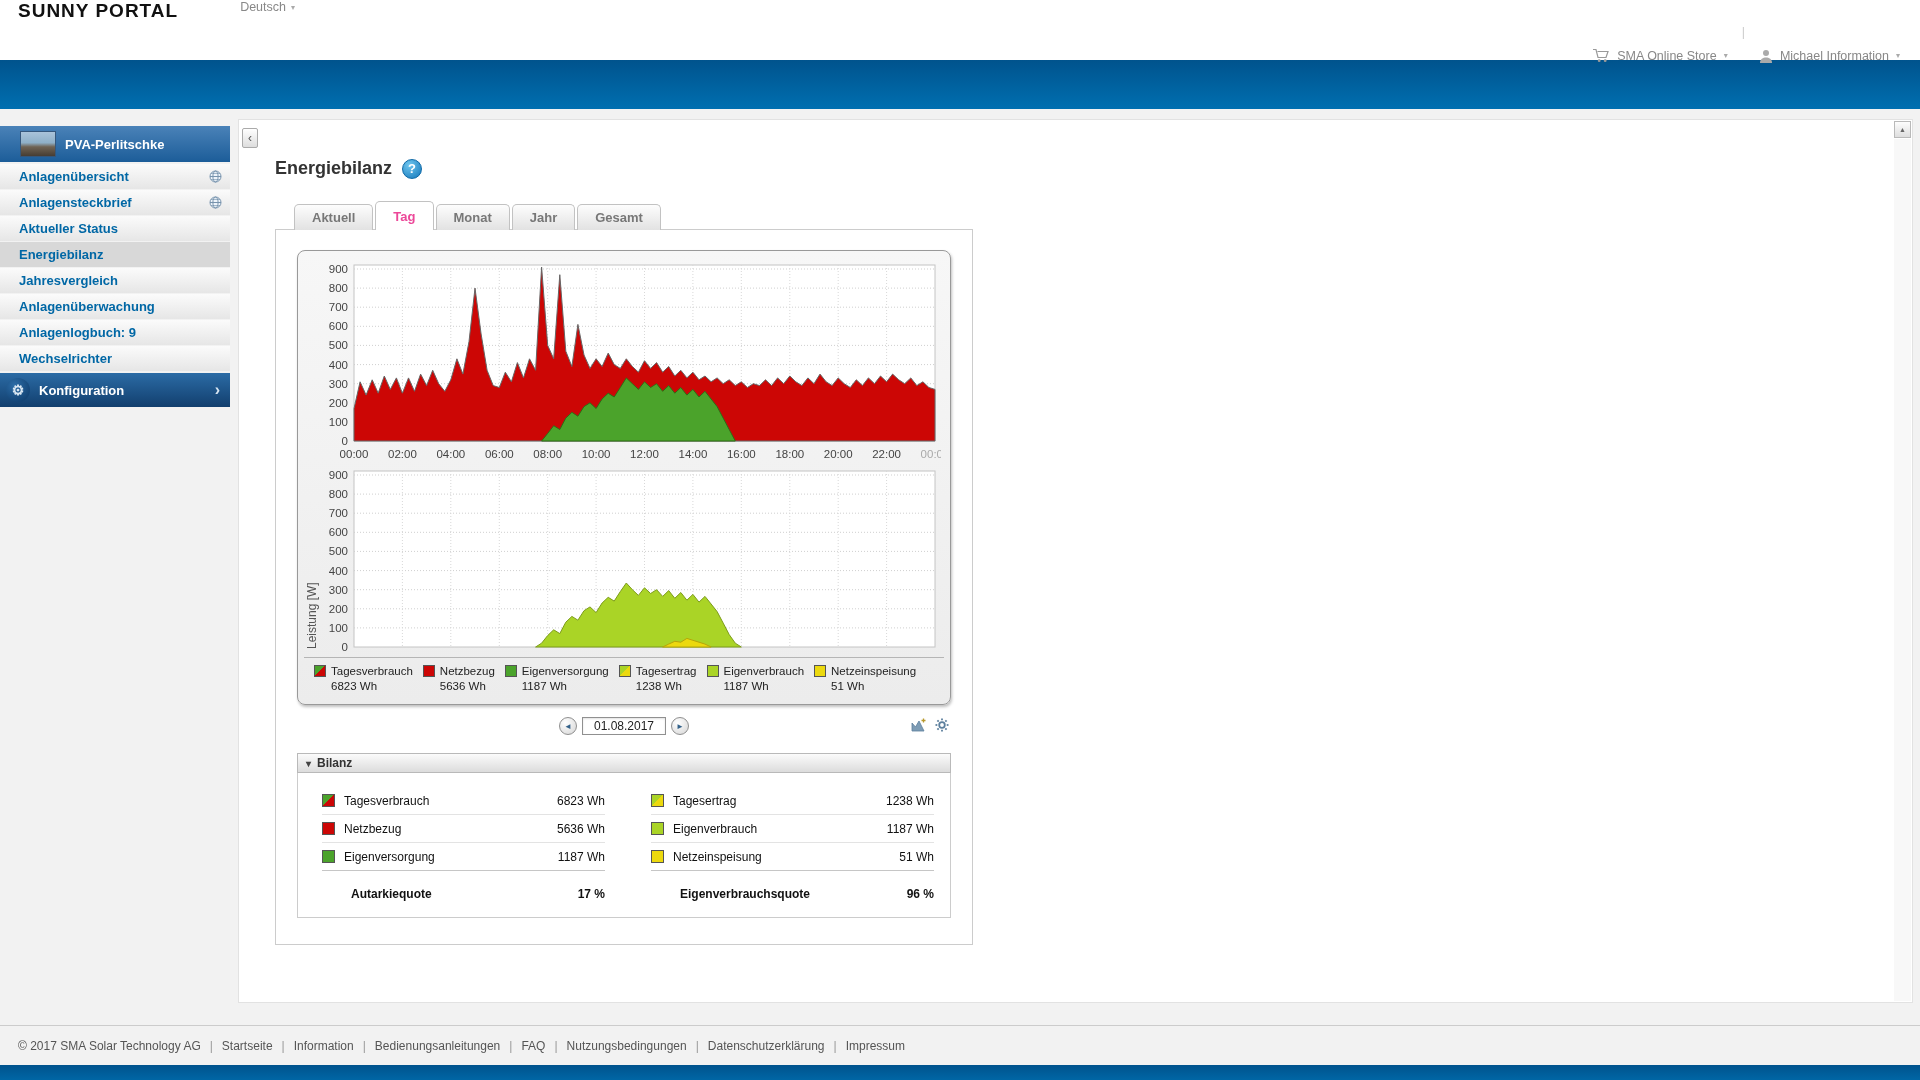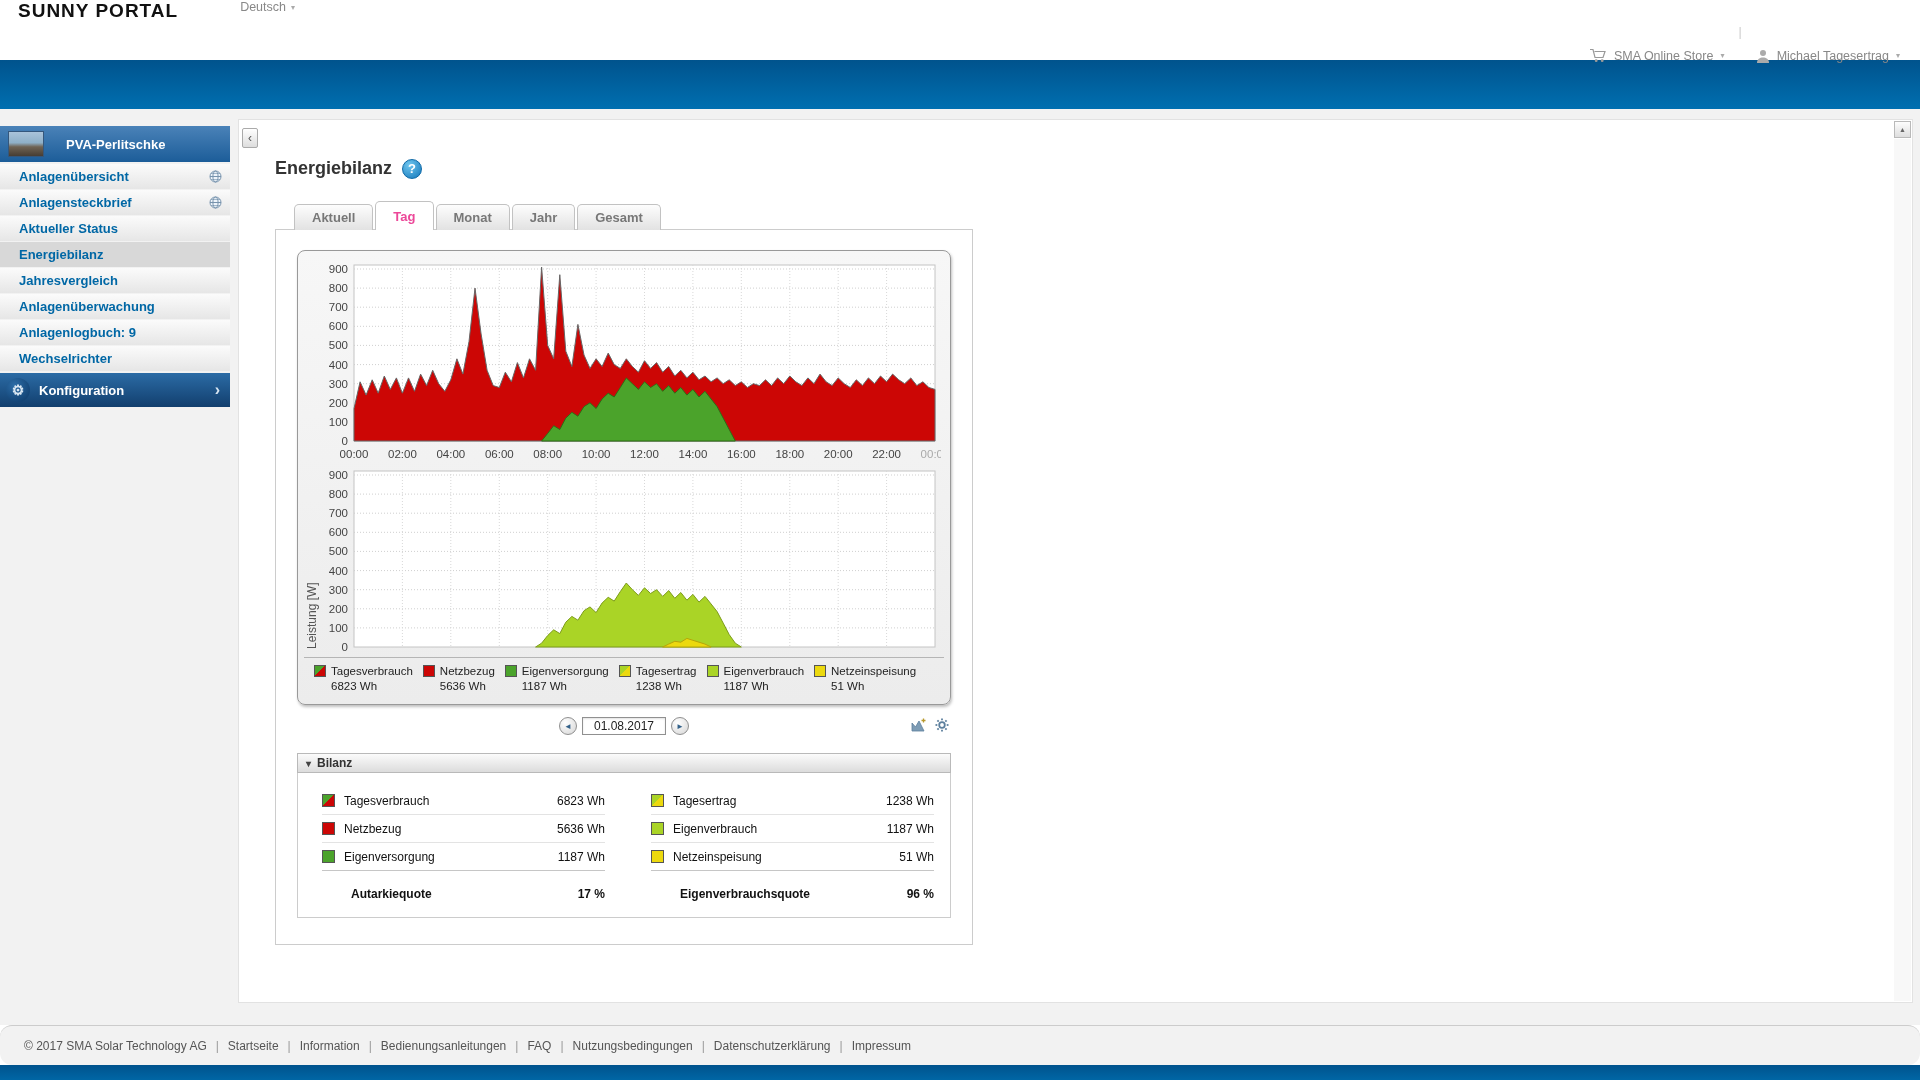--- a/index.html
+++ b/index.html
@@ -24,21 +24,21 @@
   
   .banner { height:49px; background:linear-gradient(180deg,#00538d 0%,#006fb0 100%); }
   .bottom-blue { height:22px; background:linear-gradient(180deg,#00538d 0%,#006fb0 100%); }
 
   
   .workspace { display:flex; align-items:flex-start; background:#f2f2f2; padding-top:10px; height:916px; }
 
   
   .sidebar { width:230px; flex:none; margin-top:7px; }
   .plant-header { height:36px; margin-bottom:2px; background:linear-gradient(180deg,#4a82b8,#1c5d99);
-    display:flex; align-items:center; gap:22px; padding:0 8px; color:#fff; font-weight:bold; font-size:13px; cursor:pointer; }
+    display:flex; align-items:center; gap:9px; padding:0 20px; color:#fff; font-weight:bold; font-size:13px; cursor:pointer; }
   .thumb { width:36px; height:26px; flex:none; border:1px solid #35577c;
     background:linear-gradient(180deg,#aac3da 0%,#8fb0c8 45%,#6f6354 62%,#473d33 100%); }
   .sb-item { position:relative; height:25px; margin-bottom:1px; background:linear-gradient(180deg,#fbfbfb,#e6e6e6);
     display:flex; align-items:center; padding-left:19px; font-size:13px; font-weight:bold; color:#0067a5; cursor:pointer; }
   .sb-item.selected { background:#d8d8d8; }
   .globe { position:absolute; right:8px; top:6px; }
   .config { margin-top:2px; height:34px; background:linear-gradient(180deg,#2b6ba5,#123f6e);
     display:flex; align-items:center; gap:9px; padding:0 10px 0 6px; color:#fff; font-weight:bold; font-size:13px; cursor:pointer; }
   .gear-circle { width:24px; height:24px; border-radius:50%; background:radial-gradient(circle at 35% 30%,#2c6ca6,#0b3766);
     color:#d8e6f2; font-size:14px; display:flex; align-items:center; justify-content:center; }
@@ -103,21 +103,21 @@
   .bilanz-col + .bilanz-col { margin-left:46px; }
   .bz-row { display:flex; align-items:center; height:28px; border-bottom:1px solid #e3e3e3; }
   .bz-row.last { border-bottom:1px solid #c6c6c6; }
   .bz-sq { width:13px; height:13px; border:1px solid #555; flex:none; }
   .bz-label { margin-left:9px; font-size:12px; color:#111; }
   .bz-val { margin-left:auto; font-size:12px; color:#111; }
   .bz-summary { display:flex; align-items:center; margin-top:16px; font-weight:bold; }
   .bz-summary .bz-label { margin-left:29px; }
 
   
-  .footerbar { border-top:1px solid #ccc; background:#f2f2f2; padding:13px 0 12px 24px; font-size:12px; color:#555;border-radius:12px; }
+  .footerbar { border-top:1px solid #ccc; background:#f2f2f2; padding:13px 0 12px 18px; font-size:12px; color:#555; }
   .footerbar a { color:#555; text-decoration:none; cursor:pointer; }
   .f-sep { margin:0 9px; color:#999; }
 </style>
 </head>
 <body>
 
 <div class="page">
 
   <header class="topbar">
     <div class="brand">SUNNY PORTAL</div>
@@ -138,21 +138,21 @@
         <span class="caret">▾</span>
       </div>
       <span class="tr-divider">|</span>
       <div class="tr-item">
         <span>
           <svg width="14" height="14" viewBox="0 0 14 14">
               <circle cx="7" cy="4" r="3" fill="#aaa"></circle>
               <path d="M1 14c0-4 3-5.5 6-5.5s6 1.5 6 5.5z" fill="#aaa"></path>
             </svg>
         </span>
-        <span>Michael Tagesertrag</span>
+        <span>Michael Information</span>
         <span class="caret">▾</span>
       </div>
     </div>
   </header>
 
   <div class="banner"></div>
 
   <div class="workspace">
 
     <aside class="sidebar">

